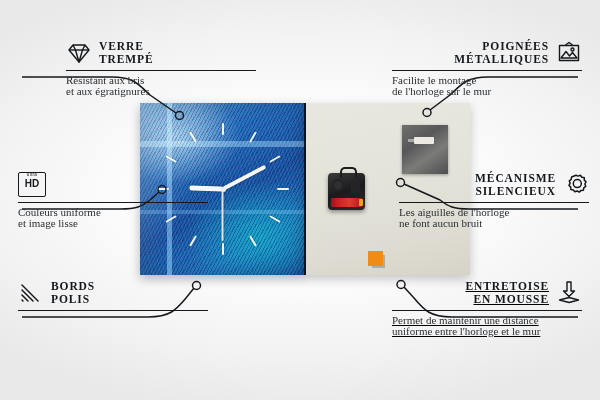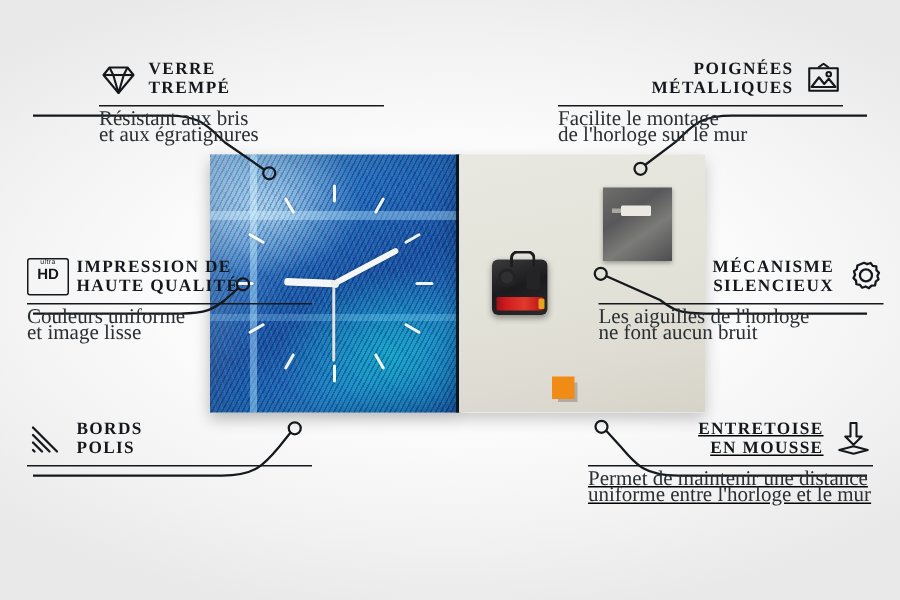--- a/index.html
+++ b/index.html
@@ -78,35 +78,35 @@
     box-shadow:3px 3px 0 -1px rgba(120,118,110,.45);}
 
   
   .callout{position:absolute;width:190px;}
   .callout .head{display:flex;align-items:center;gap:7px;}
   .callout.left .head{justify-content:flex-start;}
   .callout.right .head{justify-content:flex-end;}
   .title{font-size:11.5px;font-weight:bold;letter-spacing:.9px;color:#14181c;line-height:13px;text-transform:uppercase;}
   .callout.right .title{text-align:right;}
   .rule{height:1.4px;background:#15191d;margin:4px 0 4px 0;}
-  .desc{font-size:14px;color:#2a2f33;line-height:10.4px;}
+  .desc{font-size:11px;color:#2a2f33;line-height:10.4px;}
   .callout.right .desc{text-align:left;}
 
   .ico{width:26px;height:26px;flex:0 0 26px;color:#14181c;}
   .ico svg{display:block;width:26px;height:26px;}
   .hdbox{width:26px;height:23px;border:1.6px solid #14181c;border-radius:2px;display:flex;flex-direction:column;
          align-items:center;line-height:1;}
   .hdbox .u{font-size:4.6px;letter-spacing:.3px;font-family:"Liberation Sans",sans-serif;}
   .hdbox .d{font-size:10px;font-weight:bold;font-family:"Liberation Sans",sans-serif;margin-top:1px;}
 
   
   #c-verre{left:18px;top:40px;margin-left:48px;}
   #c-impr{left:18px;top:172px;}
   #c-bords{left:18px;top:280px;}
-  #c-poign{left:372px;top:40px;}
+  #c-poign{left:392px;top:40px;}
   #c-meca{left:399px;top:172px;}
   #c-entre{left:392px;top:280px;text-decoration:underline;}
 
   .leaders{position:absolute;inset:0;pointer-events:none;}
 </style>
 </head>
 <body>
 
 <div class="stage">
 
@@ -194,24 +194,20 @@
   </div>
 
   <div class="callout left" id="c-impr">
     <div class="head">
       <span class="ico">
         <span class="hdbox">
           <span class="u">ultra</span>
           <span class="d">HD</span>
         </span>
       </span>
-      <span class="title">
-        <span>IMPRESSION DE</span><br>
-        <span>HAUTE QUALITÉ</span>
-      </span>
     </div>
     <div class="rule"></div>
     <div class="desc">
       <span>Couleurs uniforme</span><br>
       <span>et image lisse</span>
     </div>
   </div>
 
   <div class="callout left" id="c-bords">
     <div class="head">

